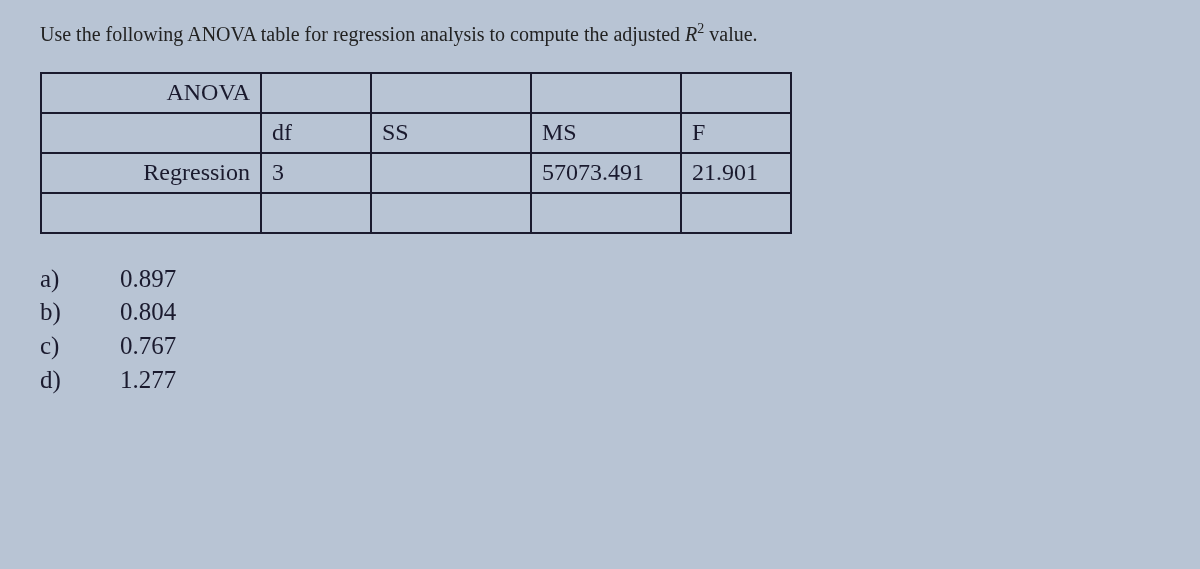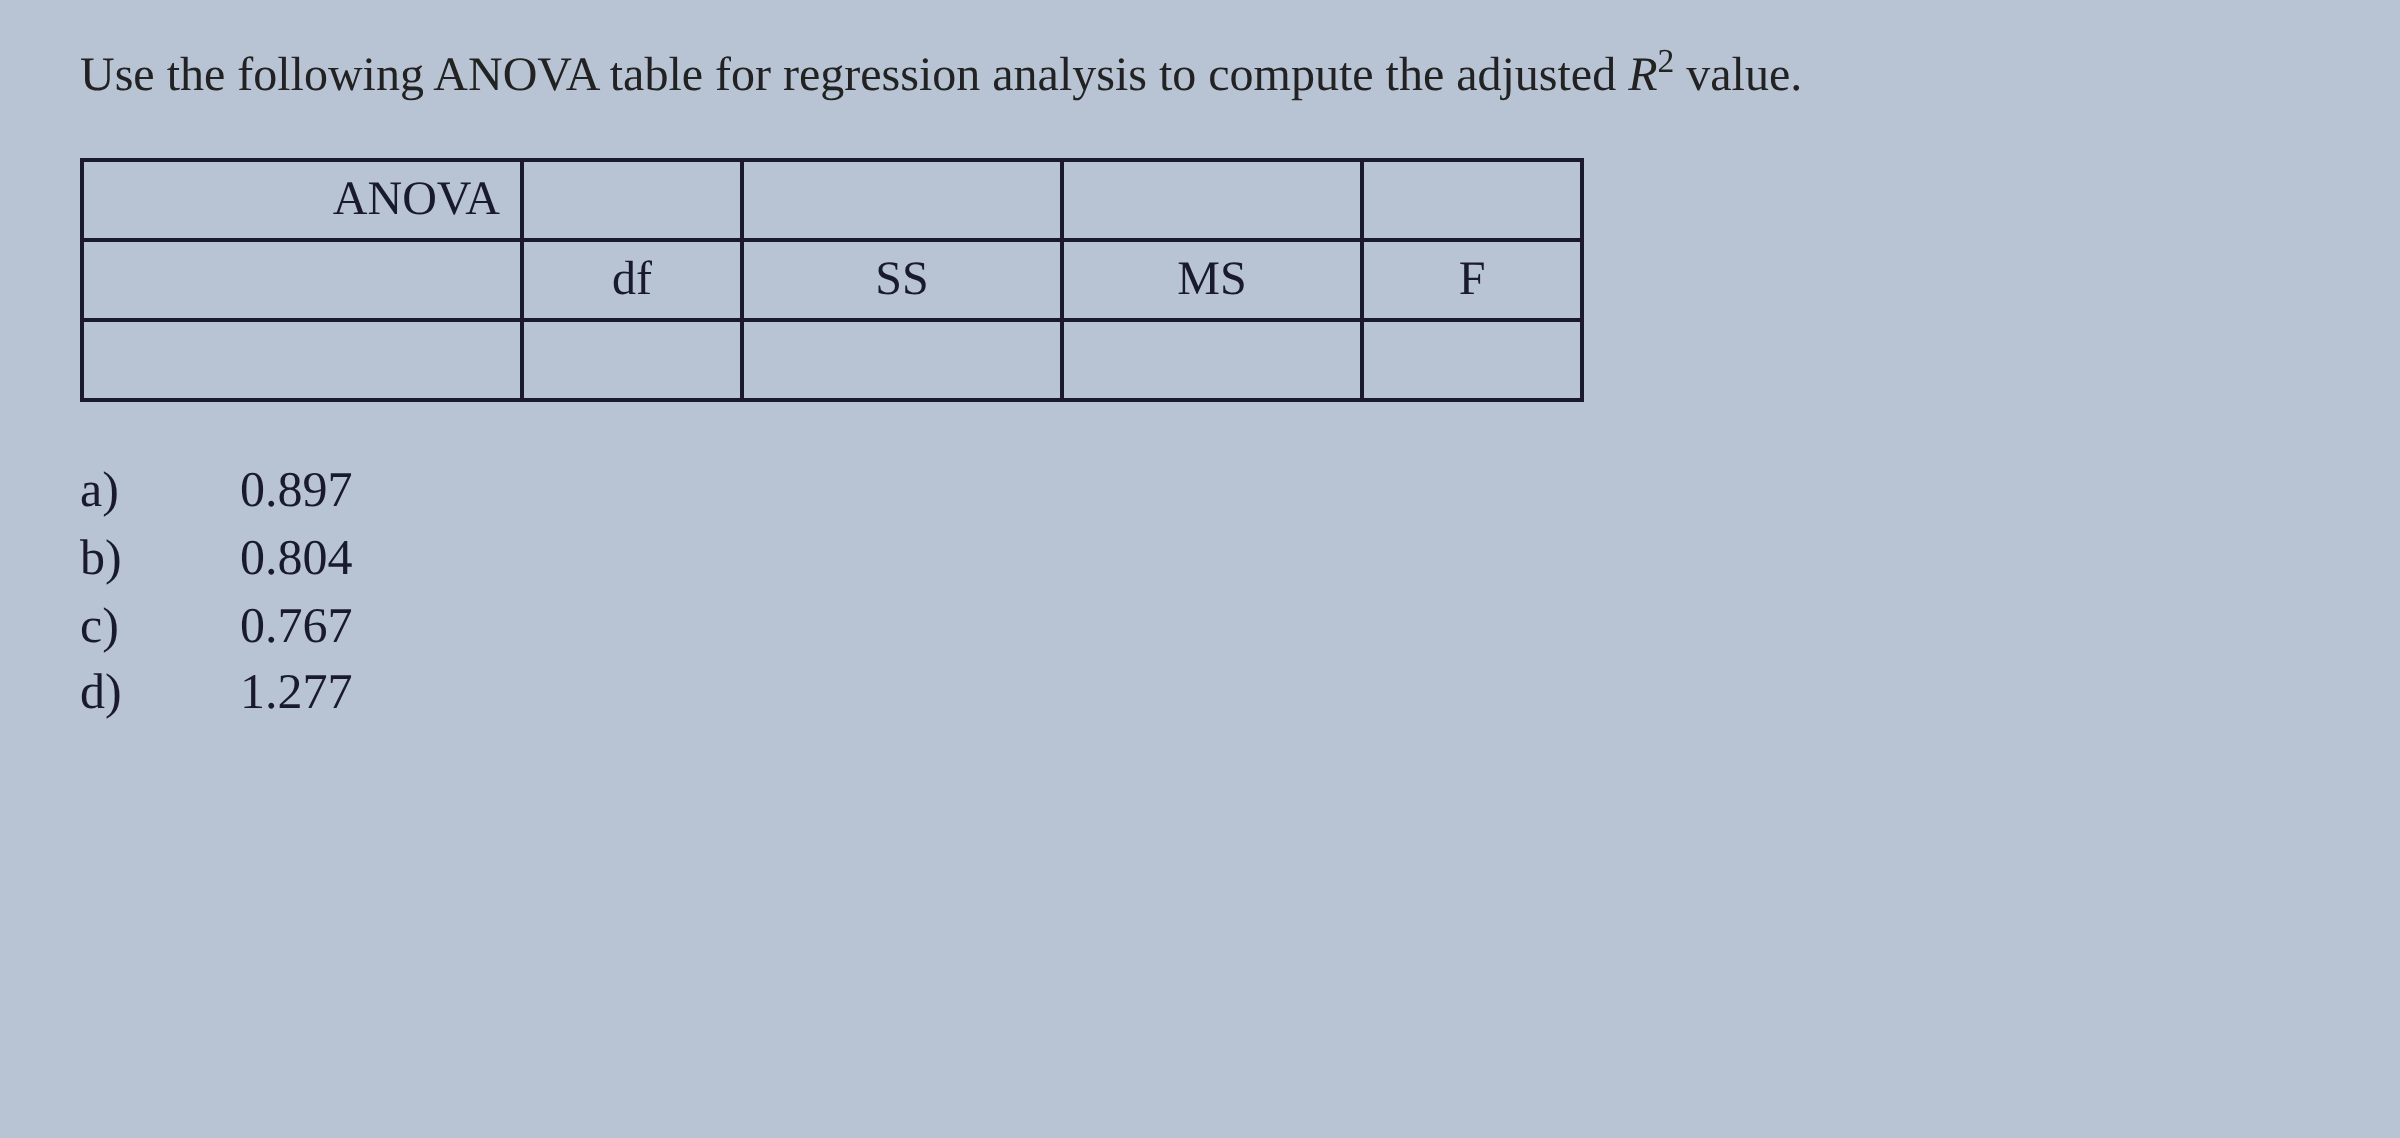--- a/index.html
+++ b/index.html
@@ -9,40 +9,40 @@
       font-family: 'Times New Roman', Times, serif;
       color: #1a1a2e;
       width: 1200px;
       height: 569px;
       overflow: hidden;
     }
     .page {
       padding: 18px 40px 20px 40px;
     }
     .question {
-      font-size: 24px;
+      font-size: 20px;
       line-height: 1.55;
       margin-bottom: 22px;
       color: #222;
     }
     .question .r2 {
       font-style: italic;
     }
     .question .r2 sup {
       font-size: 0.7em;
       font-style: normal;
     }
     table.anova {
       border-collapse: collapse;
       font-size: 24px;
     }
     table.anova th, table.anova td {
       border: 2px solid #1a1a2e;
       padding: 3px 10px;
-      text-align: center;
+      text-align: left;
       vertical-align: middle;
       height: 32px;
     }
     table.anova td.left {
       text-align: right;
       padding-left: 6px;
     }
     table.anova .col-label { width: 220px; }
     table.anova .col-df    { width: 110px; }
     table.anova .col-ss    { width: 160px; }
@@ -89,20 +89,27 @@
       <td></td>
     </tr>
     <tr>
       <td class="left"></td>
       <td>df</td>
       <td>SS</td>
       <td>MS</td>
       <td>F</td>
     </tr>
     <tr>
+      <td class="left">Regression</td>
+      <td>3</td>
+      <td></td>
+      <td>57073.491</td>
+      <td>21.901</td>
+    </tr>
+    <tr>
       <td class="left"></td>
       <td></td>
       <td></td>
       <td></td>
       <td></td>
     </tr>
   </tbody>
     </table>
 
   <div class="options">

